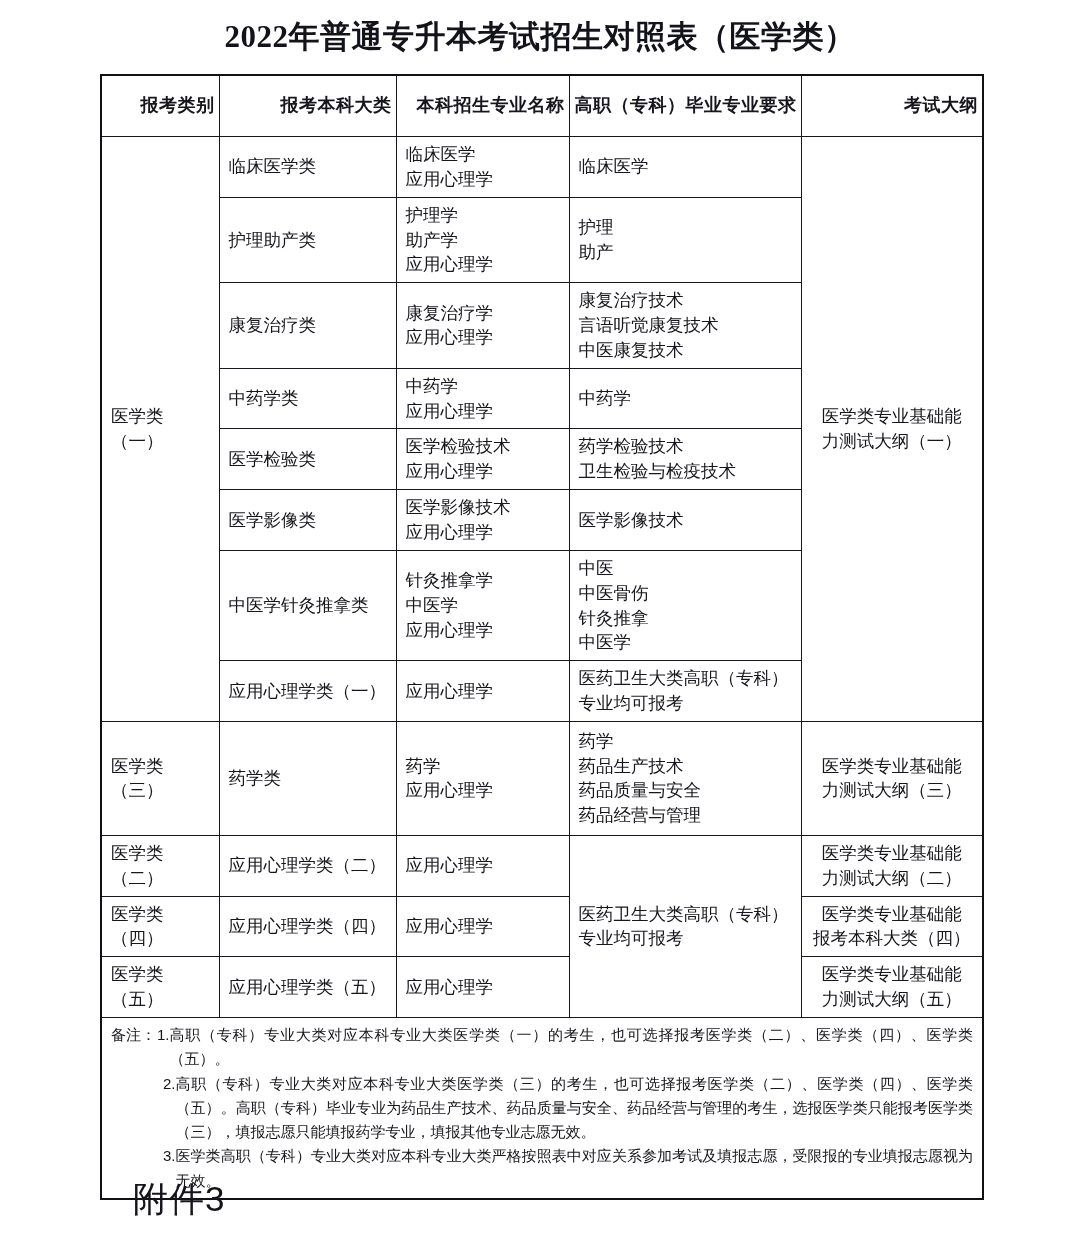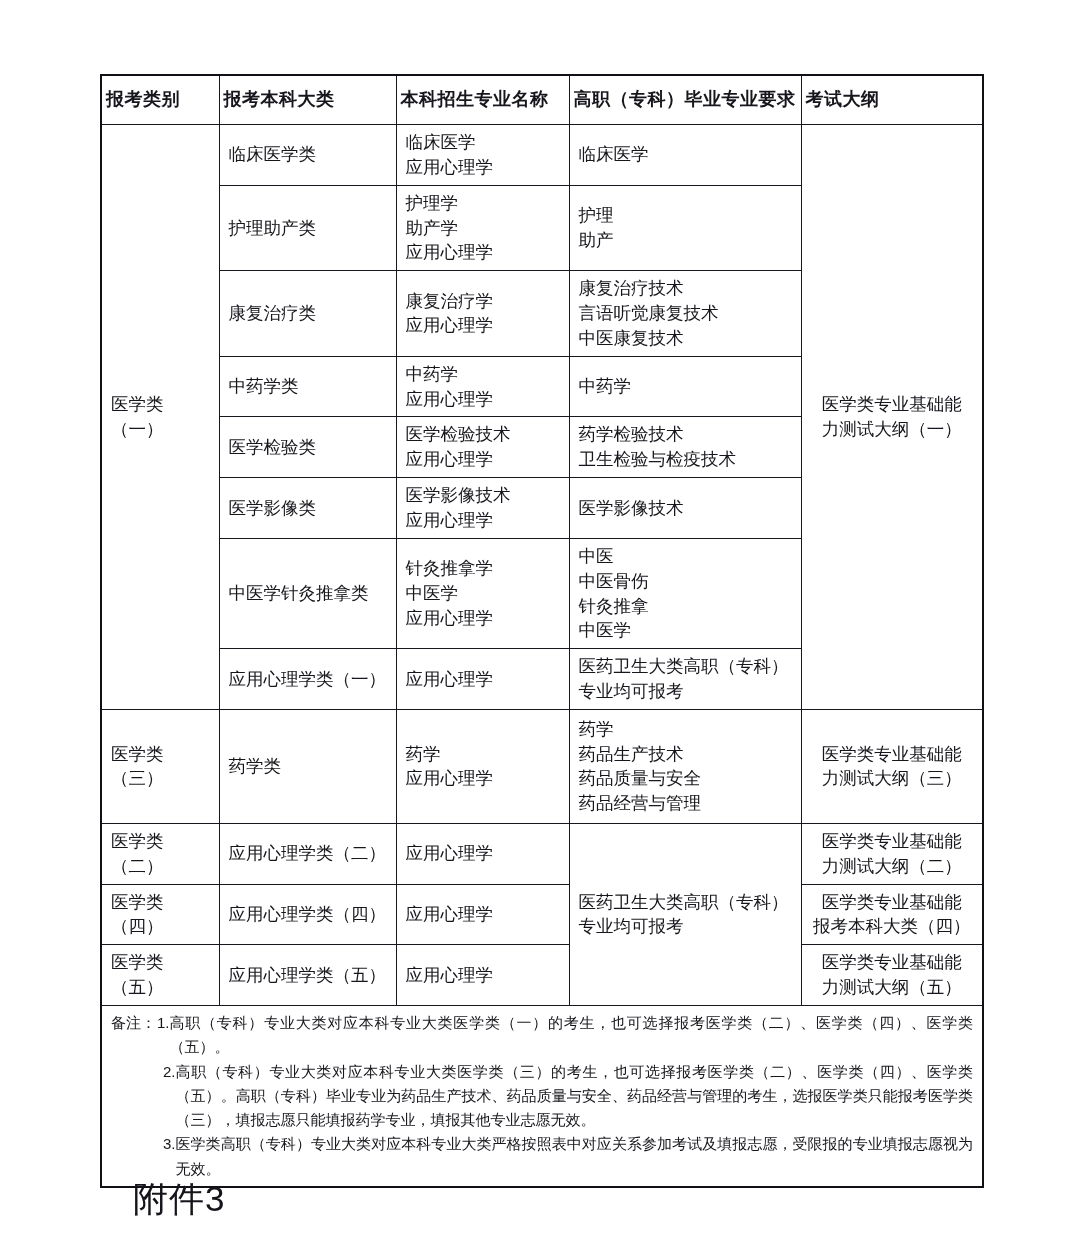--- a/index.html
+++ b/index.html
@@ -54,25 +54,25 @@
   table.main td, table.main th {
     border: 1px solid #16161c;
     padding: 5px 9px;
     vertical-align: middle;
     font-weight: 400;
     color: #16161c;
     background: #fff;
   }
 
   table.main thead th {
-    text-align: left;
+    text-align: right;
     font-weight: 700;
     font-size: 18px;
     height: 34px;
-    padding: 7px 4px;
+    padding: 13px 4px;
     letter-spacing: 0.5px;
   }
 
   
   table.main {
     border: 2.6px solid #101016;
   }
   .table-wrap {
     border: 0;
   }
@@ -128,20 +128,21 @@
   col.w2 { width: 177px; }
   col.w3 { width: 173px; }
   col.w4 { width: 232px; }
   col.w5 { width: 182px; }
 </style>
 </head>
 <body>
 
 <div class="page">
 
+  <div class="doc-title">2022年普通专升本考试招生对照表（医学类）</div>
 
   <div class="table-wrap">
     <table class="main">
       <colgroup>
         <col class="w1">
           <col class="w2">
           <col class="w3">
           <col class="w4">
           <col class="w5">
       </colgroup>

